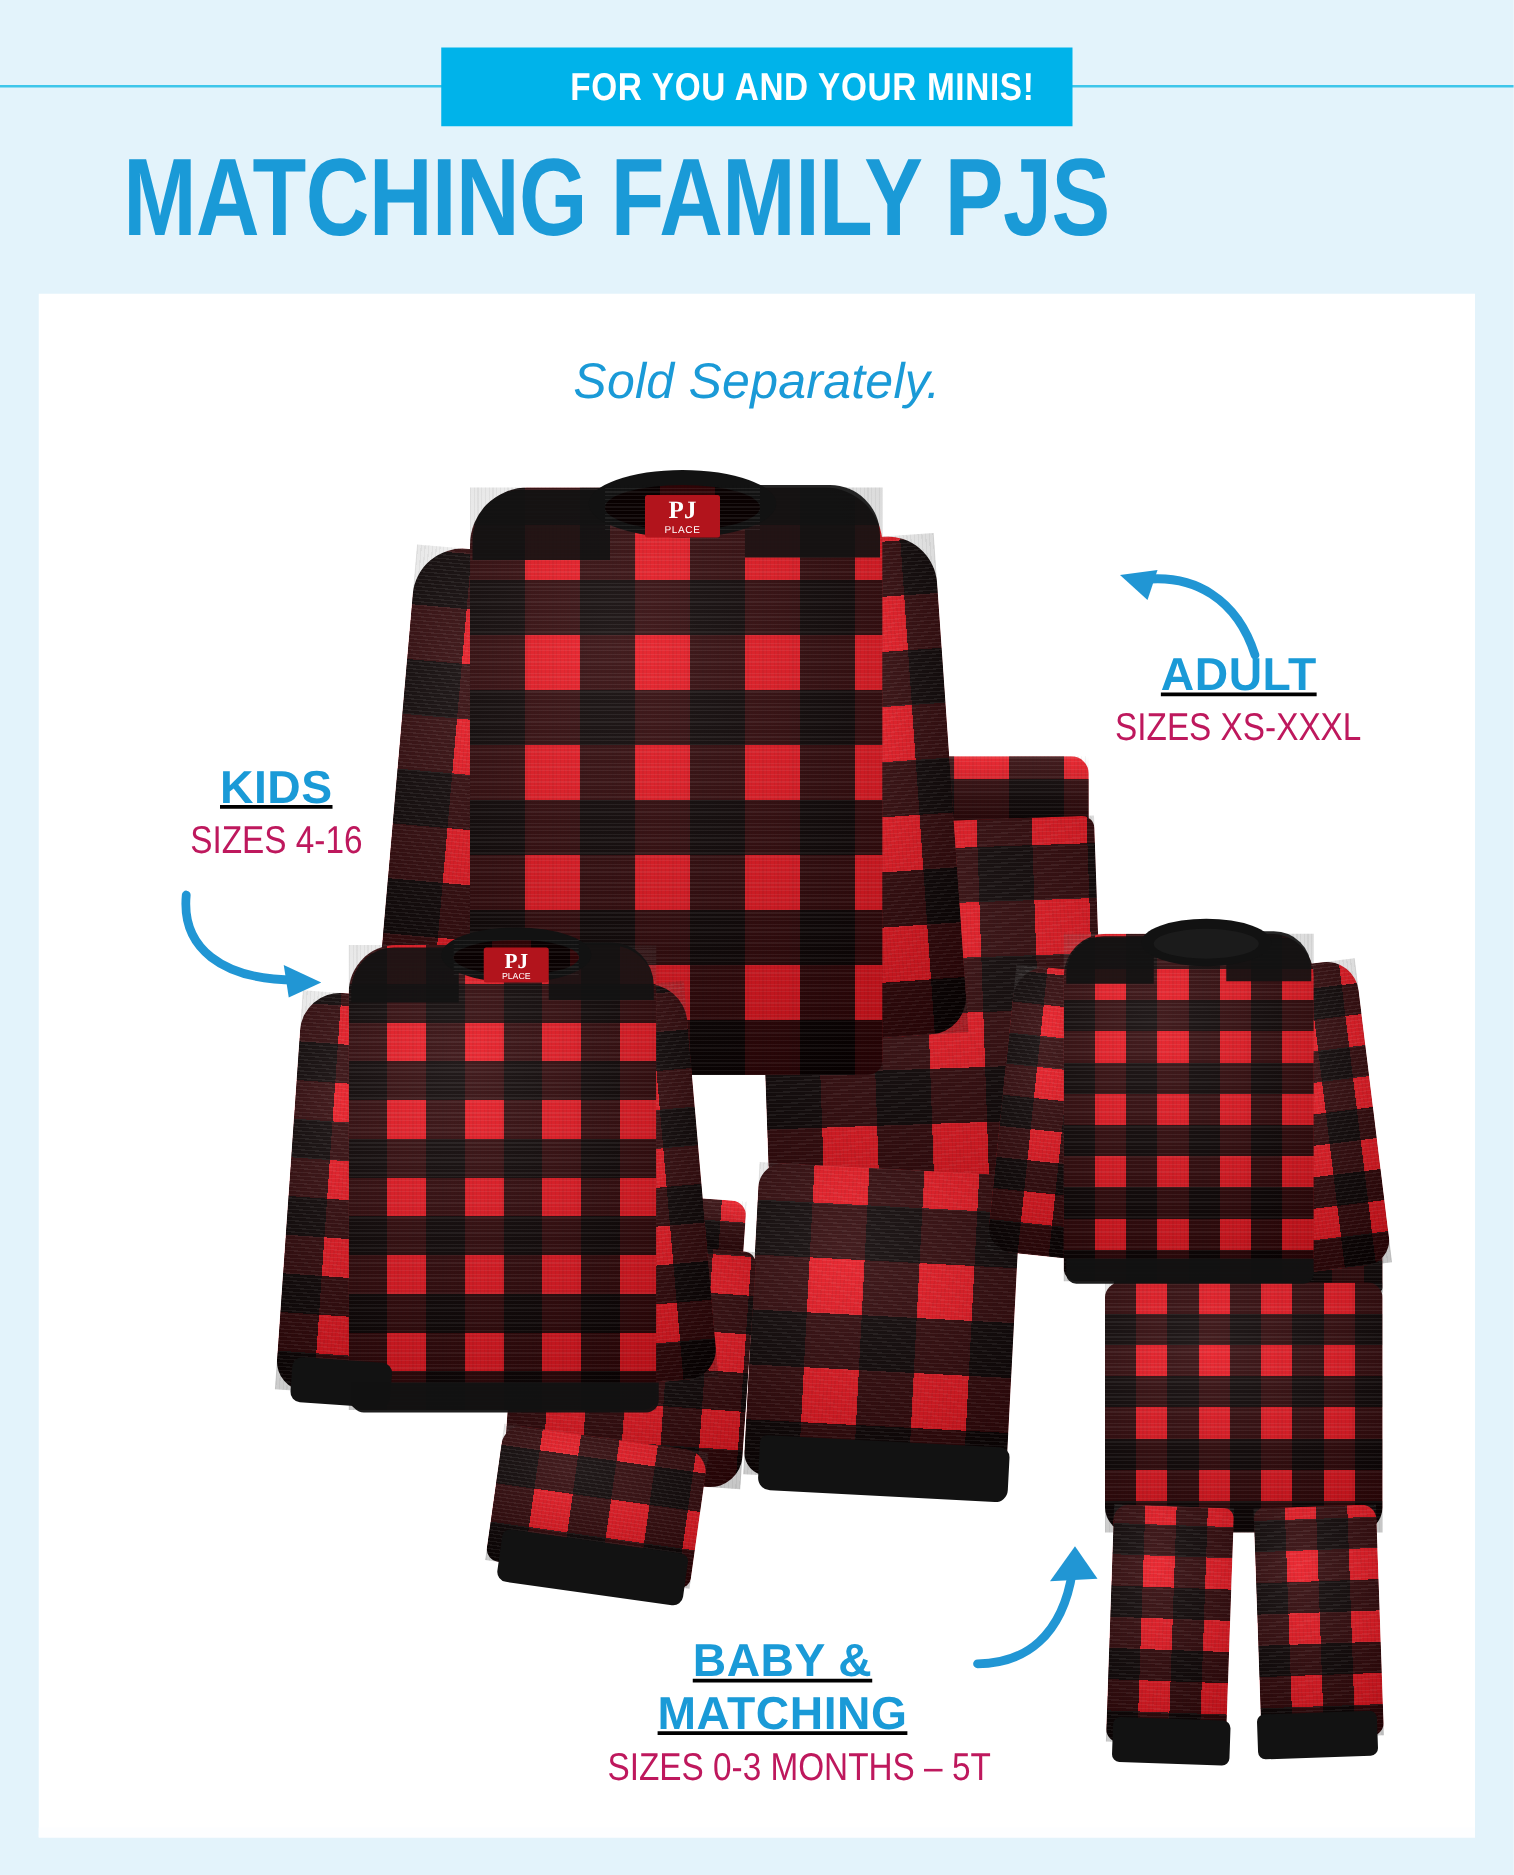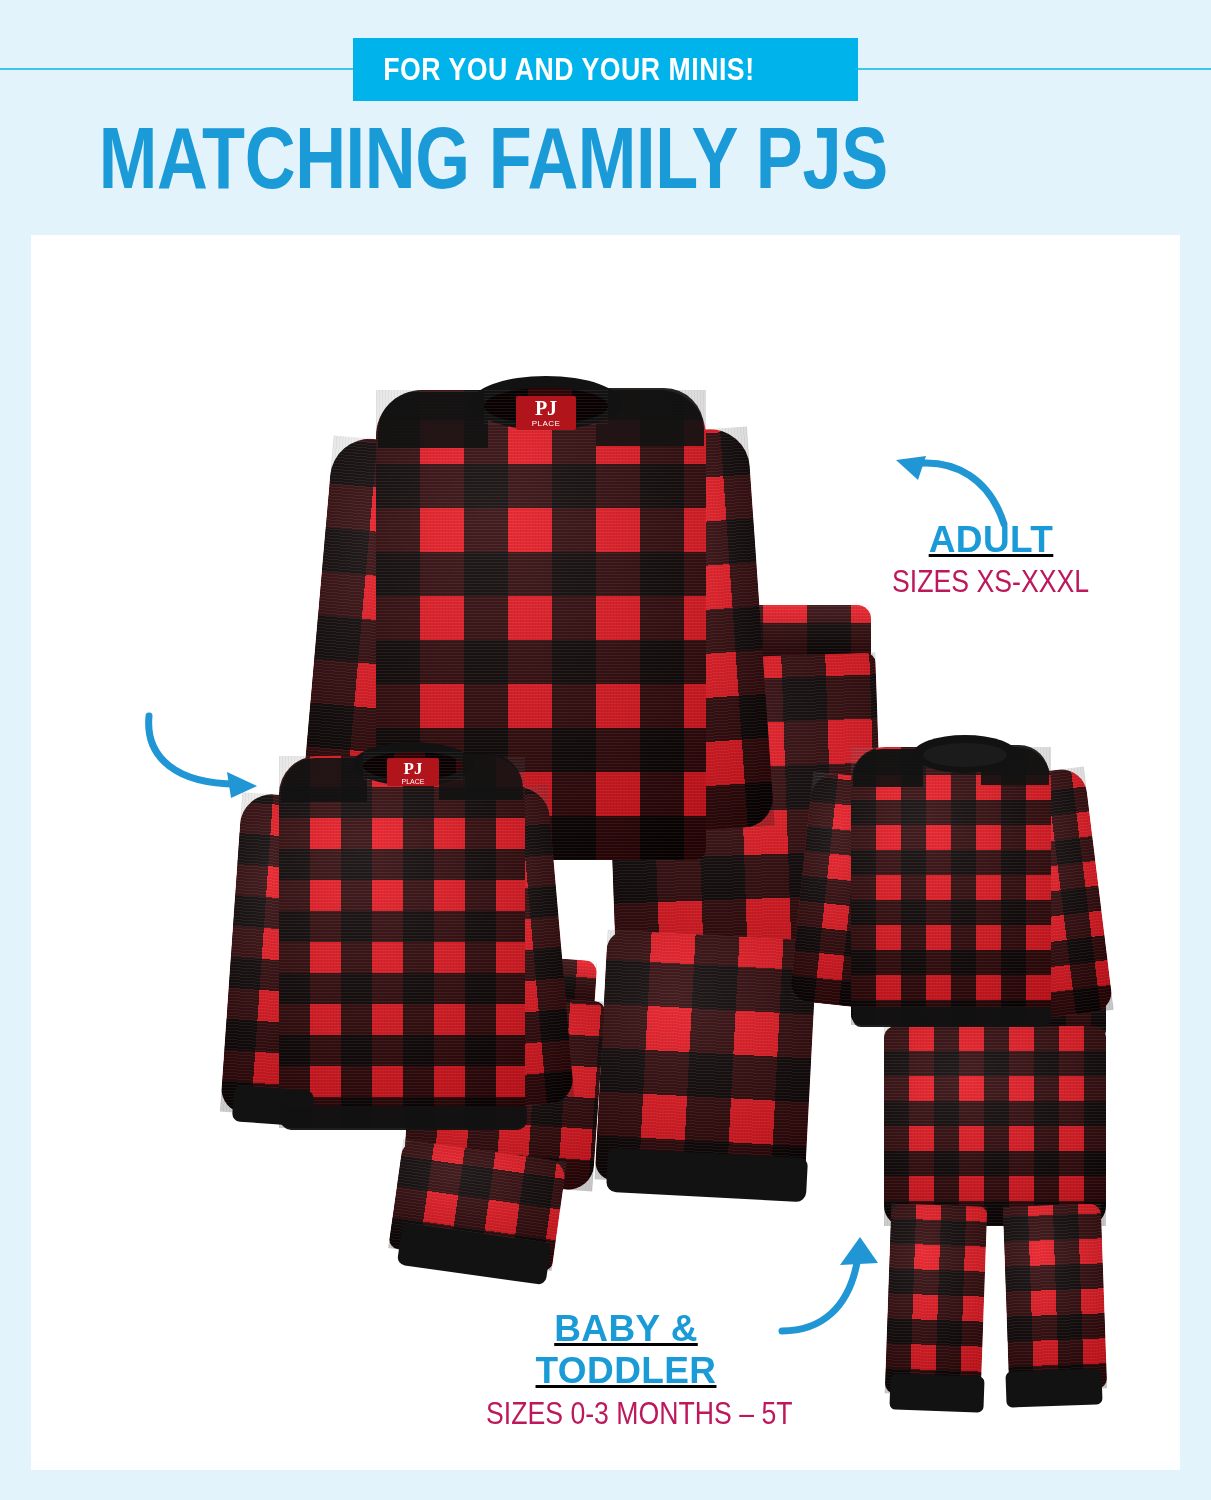--- a/index.html
+++ b/index.html
@@ -13,21 +13,21 @@
   
   #header{position:absolute;left:0;top:0;width:1211px;height:235px;}
   #rule-left,#rule-right{
     position:absolute;top:68px;height:2px;background:#3ec6ea;
   }
   #rule-left{left:0;width:354px;}
   #rule-right{left:857px;width:354px;}
 
   #eyebrow-banner{
     position:absolute;left:353px;top:38px;width:505px;height:63px;
-    background:#00b3ea;display:flex;align-items:center;justify-content:flex-start;
+    background:#00b3ea;display:flex;align-items:center;justify-content:flex-end;
   }
   #eyebrow-text{
     color:#ffffff;font-size:31px;font-weight:bold;letter-spacing:.6px;
     transform:scaleX(.86);transform-origin:center;white-space:nowrap;
     font-family:"Liberation Sans",sans-serif;
   }
 
   #main-title{
     position:absolute;left:0;top:112px;width:971px;text-align:center;
     color:#1a9ad7;font-size:88px;font-weight:bold;line-height:92px;
@@ -127,20 +127,21 @@
     <div id="eyebrow-text">FOR YOU AND YOUR MINIS!</div>
   </div>
 
   <div id="main-title">
     <span>MATCHING FAMILY PJS</span>
   </div>
 </div>
 
 <div id="panel">
 
+  <div id="subtitle">Sold Separately.</div>
 
   <div id="art">
 
     <div class="garment" style="left:570px;top:370px;width:270px;height:600px;">
 
       <div class="plaid plaid-lg" style="position:absolute;left:30px;top:0;width:240px;height:62px;border-radius:8px 14px 4px 4px;">
         <div class="weave"></div>
         <div class="shade" style="background:linear-gradient(180deg,rgba(255,255,255,.10),rgba(0,0,0,.30));"></div>
       </div>
 
@@ -282,28 +283,34 @@
     <path d="M118 74 C104 30, 70 8, 26 14" fill="none" stroke="#2196d4" stroke-width="7" stroke-linecap="round"></path>
     <path d="M10 10 L40 6 L32 30 Z" fill="#2196d4"></path>
   </svg>
   <div class="callout" id="callout-adult">
     <div class="cl-title">ADULT</div>
     <div class="cl-sizes">
       <span>SIZES XS-XXXL</span>
     </div>
   </div>
 
+  <div class="callout" id="callout-kids">
+    <div class="cl-title">KIDS</div>
+    <div class="cl-sizes">
+      <span>SIZES 4-16</span>
+    </div>
+  </div>
   <svg class="arrow-svg" id="arrow-kids" width="130" height="90" viewBox="0 0 130 90">
     <path d="M8 6 C4 48, 36 74, 96 74" fill="none" stroke="#2196d4" stroke-width="7" stroke-linecap="round"></path>
     <path d="M116 76 L86 62 L90 88 Z" fill="#2196d4"></path>
   </svg>
 
   <div class="callout" id="callout-baby">
     <div class="cl-title">BABY &amp;</div>
-    <div class="cl-title">TODDLER</div>
+    <div class="cl-title">MATCHING</div>
     <div class="cl-sizes" style="">
       <span>SIZES 0-3 MONTHS – 5T</span>
     </div>
   </div>
   <svg class="arrow-svg" id="arrow-baby" width="120" height="110" viewBox="0 0 120 110">
     <path d="M6 96 C44 96, 74 74, 82 22" fill="none" stroke="#2196d4" stroke-width="7" stroke-linecap="round"></path>
     <path d="M84 2 L102 28 L64 30 Z" fill="#2196d4"></path>
   </svg>
 
 </div>

